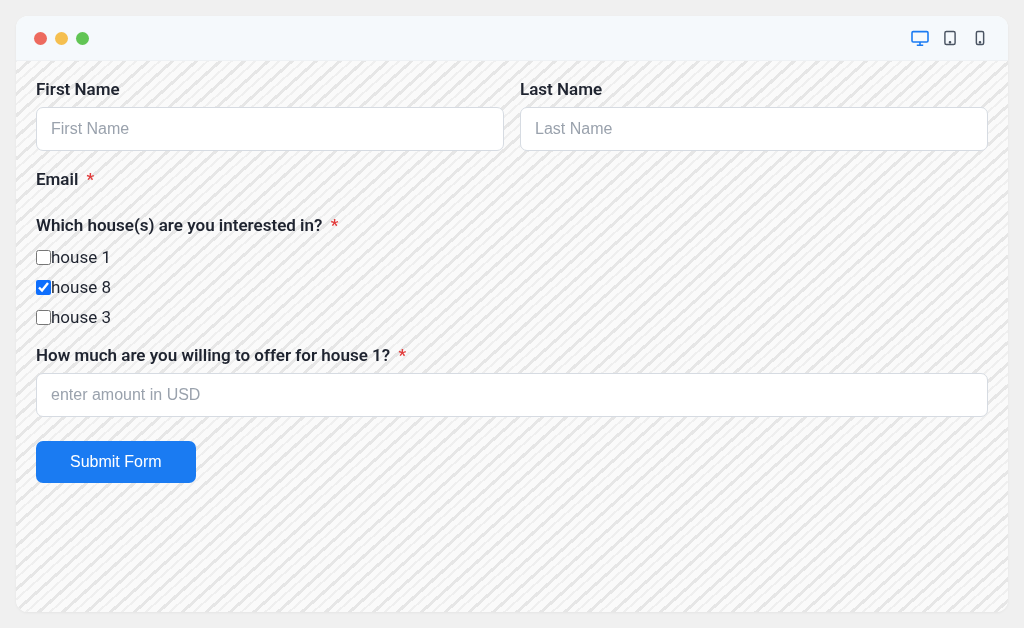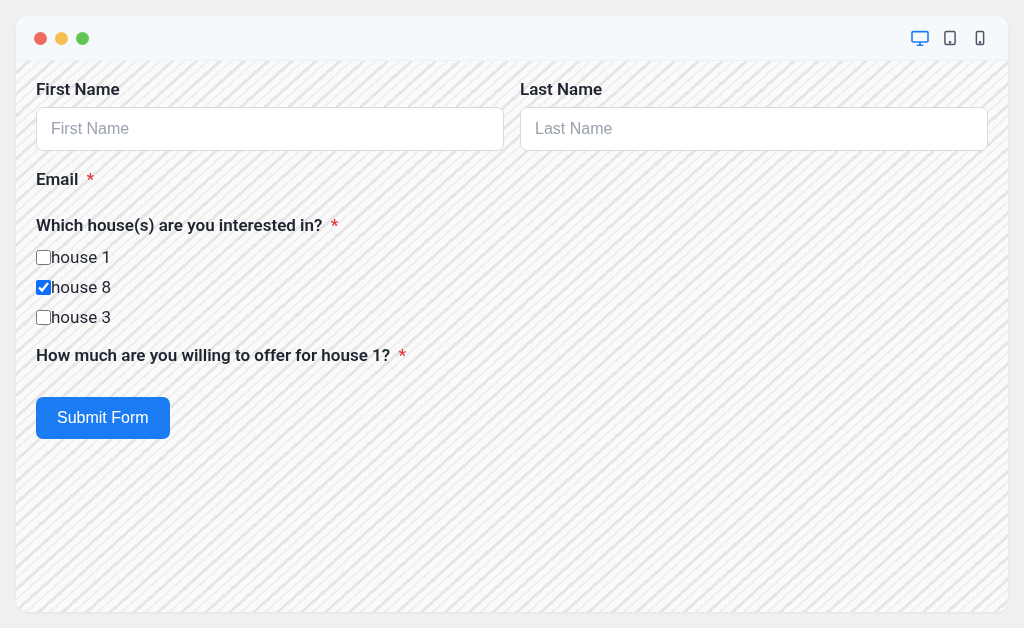--- a/index.html
+++ b/index.html
@@ -133,21 +133,21 @@
       width: 15px;
       height: 15px;
       accent-color: #0d6efd;
       cursor: pointer;
     }
     .submit-btn {
       background: #1a7bf2;
       color: #fff;
       border: none;
       border-radius: 7px;
-      padding: 12px 21px;
+      padding: 12px 34px;
       font-size: 16px;
       font-weight: 500;
       cursor: pointer;
       margin-top: 6px;
     }
     .checkbox-row span {
       cursor: default;
     }
   </style>
 </head>
@@ -223,18 +223,19 @@
           <span>house 3</span>
         </div>
       </div>
     </div>
 
     <div class="field">
       <label>
         <span>How much are you willing to offer for house 1?</span>
         <span class="required">*</span>
       </label>
+      <input type="text" placeholder="enter amount in USD" style="">
     </div>
 
     <button class="submit-btn">Submit Form</button>
 
   </div>
 </div>
 
 </body></html>

